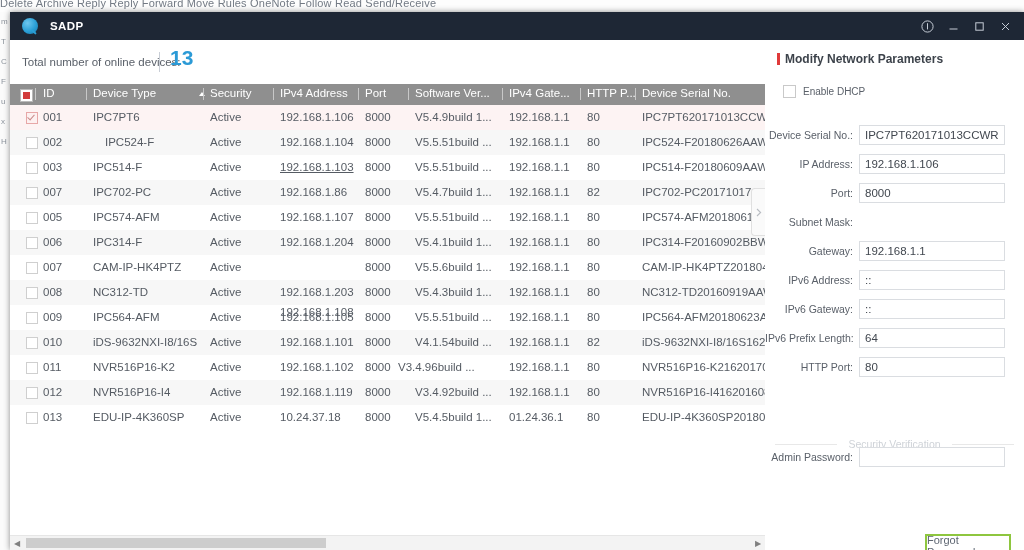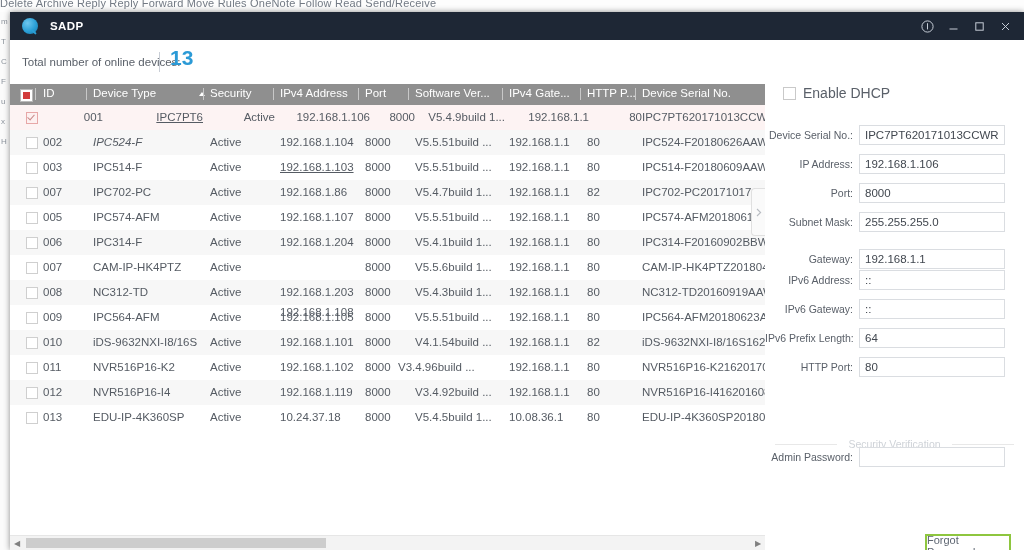--- a/index.html
+++ b/index.html
@@ -219,21 +219,21 @@
     background: #fff;
   }
   .trow {
     position: relative;
     height: 25px;
     font-size: 11.5px;
     color: #555b63;
     white-space: nowrap;
   }
   .trow.alt { background: #f7f7f7; }
-  .trow.sel { background: #fdf3f3; text-align: right; }
+  .trow.sel { background: #fdf3f3; }
   .cell {
     position: absolute;
     top: 6px;
     white-space: nowrap;
     overflow: hidden;
   }
   .rowcheck {
     position: absolute;
     left: 16px; top: 7px;
     width: 10px; height: 10px;
@@ -326,21 +326,21 @@
     align-items: center;
     cursor: pointer;
   }
   .dhcp-box {
     width: 11px; height: 11px;
     border: 1px solid #c9c9c9;
     background: #fff;
     margin-right: 7px;
   }
   .dhcp-label {
-    font-size: 14px;
+    font-size: 10px;
     color: #5a6069;
   }
 
   .field {
     position: absolute;
     left: 0;
     width: 259px;
     height: 22px;
   }
   .field .flabel {
@@ -492,33 +492,33 @@
           <div class="th" style="left: 499px;">IPv4 Gate...</div>
           <div class="th-sep" style="left: 570px;"></div>
           <div class="th" style="left: 577px;">HTTP P...</div>
           <div class="th-sep" style="left: 625px;"></div>
           <div class="th" style="left: 632px;">Device Serial No.</div>
         </div>
       <div class="tbody" id="tbodyEl">
           <div class="trow sel">
             <div class="rowcheck on"></div>
             <div class="cell" style="left: 33px; width: 60px;">001</div>
-            <div class="cell" style="left: 83px; width: 110px; text-decoration: underline;">IPC7PT6</div>
+            <div class="cell" style="left: 83px; width: 110px;">IPC7PT6</div>
             <div class="cell" style="left: 200px; width: 65px;">Active</div>
             <div class="cell" style="left: 270px; width: 90px;">192.168.1.106</div>
             <div class="cell" style="left: 355px; width: 50px;">8000</div>
             <div class="cell" style="left: 405px; width: 90px;">V5.4.9build 1...</div>
             <div class="cell" style="left: 499px; width: 80px;">192.168.1.1</div>
             <div class="cell" style="left: 577px; width: 55px;">80</div>
             <div class="cell" style="left: 632px; width: 125px;">IPC7PT620171013CCWR1</div>
           </div>
           <div class="trow alt">
             <div class="rowcheck"></div>
             <div class="cell" style="left: 33px; width: 60px;">002</div>
-            <div class="cell" style="left: 83px; width: 110px; font-style: italic;">IPC524-F</div>
+            <div class="cell" style="left: 95px; width: 110px;">IPC524-F</div>
             <div class="cell" style="left: 200px; width: 65px;">Active</div>
             <div class="cell" style="left: 270px; width: 90px;">192.168.1.104</div>
             <div class="cell" style="left: 355px; width: 50px;">8000</div>
             <div class="cell" style="left: 405px; width: 90px;">V5.5.51build ...</div>
             <div class="cell" style="left: 499px; width: 80px;">192.168.1.1</div>
             <div class="cell" style="left: 577px; width: 55px;">80</div>
             <div class="cell" style="left: 632px; width: 125px;">IPC524-F20180626AAWR</div>
           </div>
           <div class="trow">
             <div class="rowcheck"></div>
@@ -641,38 +641,39 @@
             <div class="cell" style="left: 632px; width: 125px;">NVR516P16-I4162016081</div>
           </div>
           <div class="trow">
             <div class="rowcheck"></div>
             <div class="cell" style="left: 33px; width: 60px;">013</div>
             <div class="cell" style="left: 83px; width: 110px;">EDU-IP-4K360SP</div>
             <div class="cell" style="left: 200px; width: 65px;">Active</div>
             <div class="cell" style="left: 270px; width: 90px;">10.24.37.18</div>
             <div class="cell" style="left: 355px; width: 50px;">8000</div>
             <div class="cell" style="left: 405px; width: 90px;">V5.4.5build 1...</div>
-            <div class="cell" style="left: 499px; width: 80px;">10.08.36.1</div>
+            <div class="cell" style="left: 499px; width: 80px;">01.24.36.1</div>
             <div class="cell" style="left: 577px; width: 55px;">80</div>
             <div class="cell" style="left: 632px; width: 125px;">EDU-IP-4K360SP2018050</div>
           </div>
         </div>
       <div class="collapse-tab">
         <svg width="6" height="9" viewBox="0 0 6 9">
             <path d="M1 1 L4.6 4.5 L1 8" fill="none" stroke="currentColor" stroke-width="1.1"></path>
           </svg>
       </div>
       <div class="hscroll">
         <div class="arrow left">◀</div>
         <div class="thumb"></div>
         <div class="arrow right">▶</div>
       </div>
     </div>
 
     <div class="panel">
+      <div class="panel-title">Modify Network Parameters</div>
 
       <div class="dhcp-row">
         <div class="dhcp-box"></div>
         <div class="dhcp-label">Enable DHCP</div>
       </div>
 
       <div id="fieldsEl">
           <div class="field" style="top: 85px;">
             <div class="flabel">Device Serial No.:</div>
             <input type="text" value="IPC7PT620171013CCWR110" style="">
@@ -680,23 +681,22 @@
           <div class="field" style="top: 114px;">
             <div class="flabel">IP Address:</div>
             <input type="text" value="192.168.1.106" style="">
           </div>
           <div class="field" style="top: 143px;">
             <div class="flabel">Port:</div>
             <input type="text" value="8000" style="">
           </div>
           <div class="field" style="top: 172px;">
             <div class="flabel">Subnet Mask:</div>
-            <input type="text" value="255.255.255.0" style="">
-          </div>
-          <div class="field" style="top: 201px; margin-top: 8px;">
+          </div>
+          <div class="field" style="top: 201px;">
             <div class="flabel">Gateway:</div>
             <input type="text" value="192.168.1.1" style="">
           </div>
           <div class="field" style="top: 230px;">
             <div class="flabel">IPv6 Address:</div>
             <input type="text" value="::" style="">
           </div>
           <div class="field" style="top: 259px;">
             <div class="flabel">IPv6 Gateway:</div>
             <input type="text" value="::" style="">

